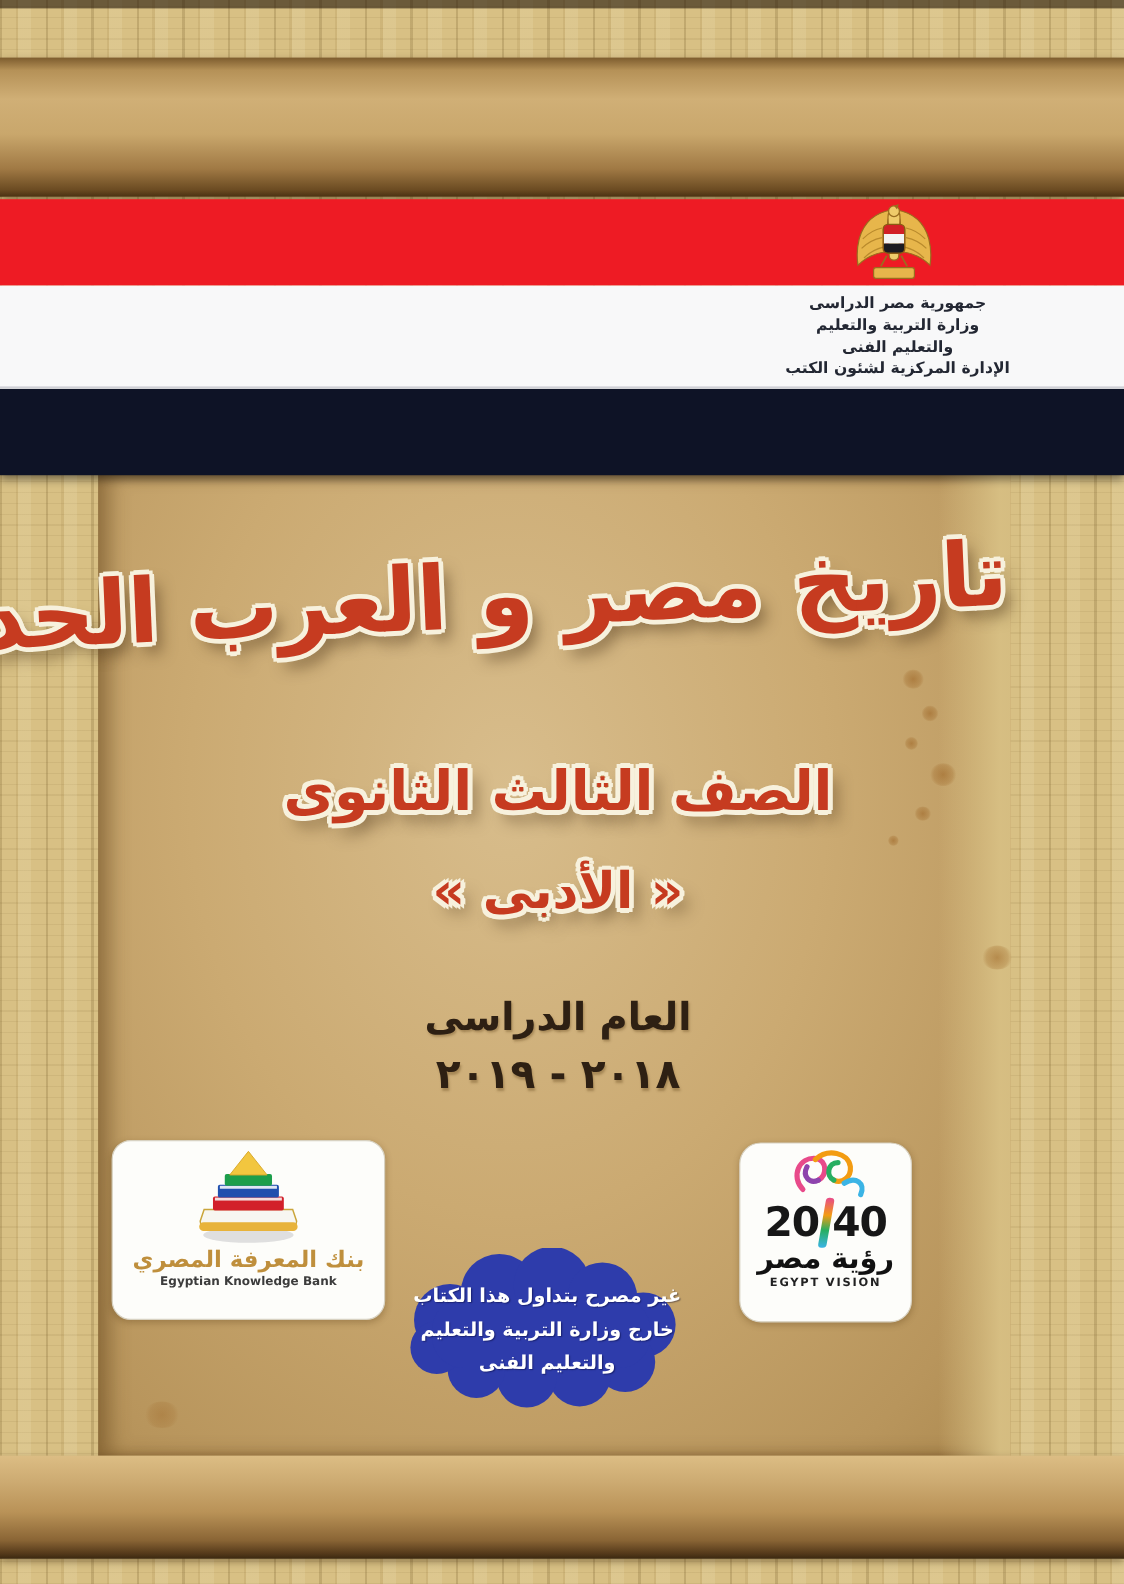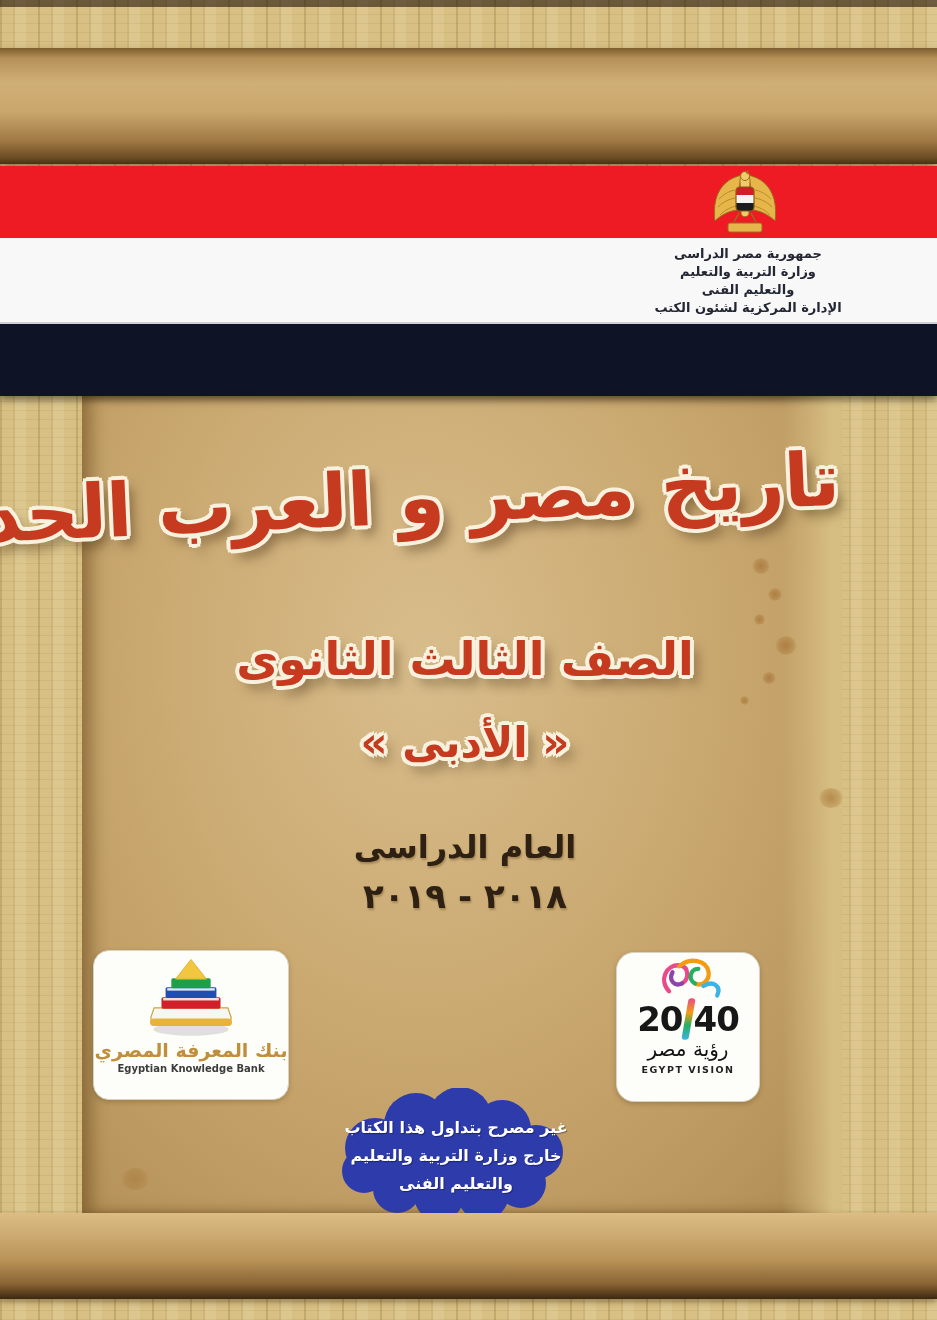--- a/index.html
+++ b/index.html
@@ -49,41 +49,41 @@
     text-shadow:-3px -3px 0 #f7f1dd,3px -3px 0 #f7f1dd,-3px 3px 0 #f7f1dd,3px 3px 0 #f7f1dd,
       -4px 0 0 #f7f1dd,4px 0 0 #f7f1dd,0 -4px 0 #f7f1dd,0 4px 0 #f7f1dd,
       7px 9px 12px rgba(70,45,20,.5);}
   .main-title{top:452px;font-size:74px;transform:rotate(-2.5deg);}
   .grade-title{top:632px;font-size:46px;}
   .track-label{top:718px;font-size:42px;}
   .year-label{top:828px;font-size:32px;font-weight:bold;color:#2e2013;text-shadow:1px 2px 2px rgba(90,60,20,.35);}
   .year-value{top:876px;font-size:34px;font-weight:bold;color:#2e2013;text-shadow:1px 2px 2px rgba(90,60,20,.35);}
 
   
-  .ekb-box{position:absolute;left:93px;top:950px;width:196px;height:150px;background:#fdfdfa;
+  .ekb-box{position:absolute;left:93px;top:950px;width:228px;height:150px;background:#fdfdfa;
     border-radius:16px;border:1px solid #d8d2c2;box-shadow:0 2px 5px rgba(90,60,20,.3);
     display:flex;flex-direction:column;align-items:center;justify-content:flex-start;padding-top:6px;box-sizing:border-box;}
   .ekb-books{width:140px;height:82px;}
   .ekb-ar{direction:rtl;color:#bf8f3c;font-size:19px;font-weight:bold;line-height:22px;}
   .ekb-en{color:#3c3c3c;font-size:10px;font-weight:bold;line-height:16px;}
 
   
   .vision-box{position:absolute;left:616px;top:952px;width:144px;height:150px;background:#fdfdfa;
     border-radius:18px;border:1px solid #d8d2c2;box-shadow:0 2px 5px rgba(90,60,20,.3);
     display:flex;flex-direction:column;align-items:center;box-sizing:border-box;padding-top:2px;}
   .vision-swirl{width:86px;height:50px;}
   .vision-2030{display:flex;align-items:center;line-height:34px;height:36px;margin-top:-4px;}
   .vision-2030 span{font-size:34px;font-weight:bold;color:#171717;letter-spacing:-1px;}
   .vision-ribbon{width:7px;height:42px;margin:0 2px;border-radius:3px;transform:rotate(4deg) skewX(-6deg);
     background:linear-gradient(180deg,#e84a8a 0%,#f39c12 35%,#27ae60 65%,#3bb4e5 100%);}
-  .vision-ar{direction:rtl;color:#111;font-size:20px;font-weight:normal;line-height:24px;}
+  .vision-ar{direction:rtl;color:#111;font-size:24px;font-weight:bold;line-height:24px;}
   .vision-en{color:#222;font-size:9.5px;font-weight:bold;letter-spacing:1.5px;margin-top:3px;}
 
   
-  .cloud{position:absolute;left:330px;top:1088px;width:252px;height:138px;}
+  .cloud{position:absolute;left:330px;top:1040px;width:252px;height:138px;}
   .cloud svg{position:absolute;inset:0;}
   .cloud-text{position:absolute;left:0;top:26px;width:252px;text-align:center;direction:rtl;
     color:#fff;font-size:16px;font-weight:bold;line-height:28px;text-shadow:1px 1px 1px rgba(0,0,40,.4);}
 </style>
 </head>
 <body>
 
 <div class="cover">
 
   <div class="papyrus"></div>

